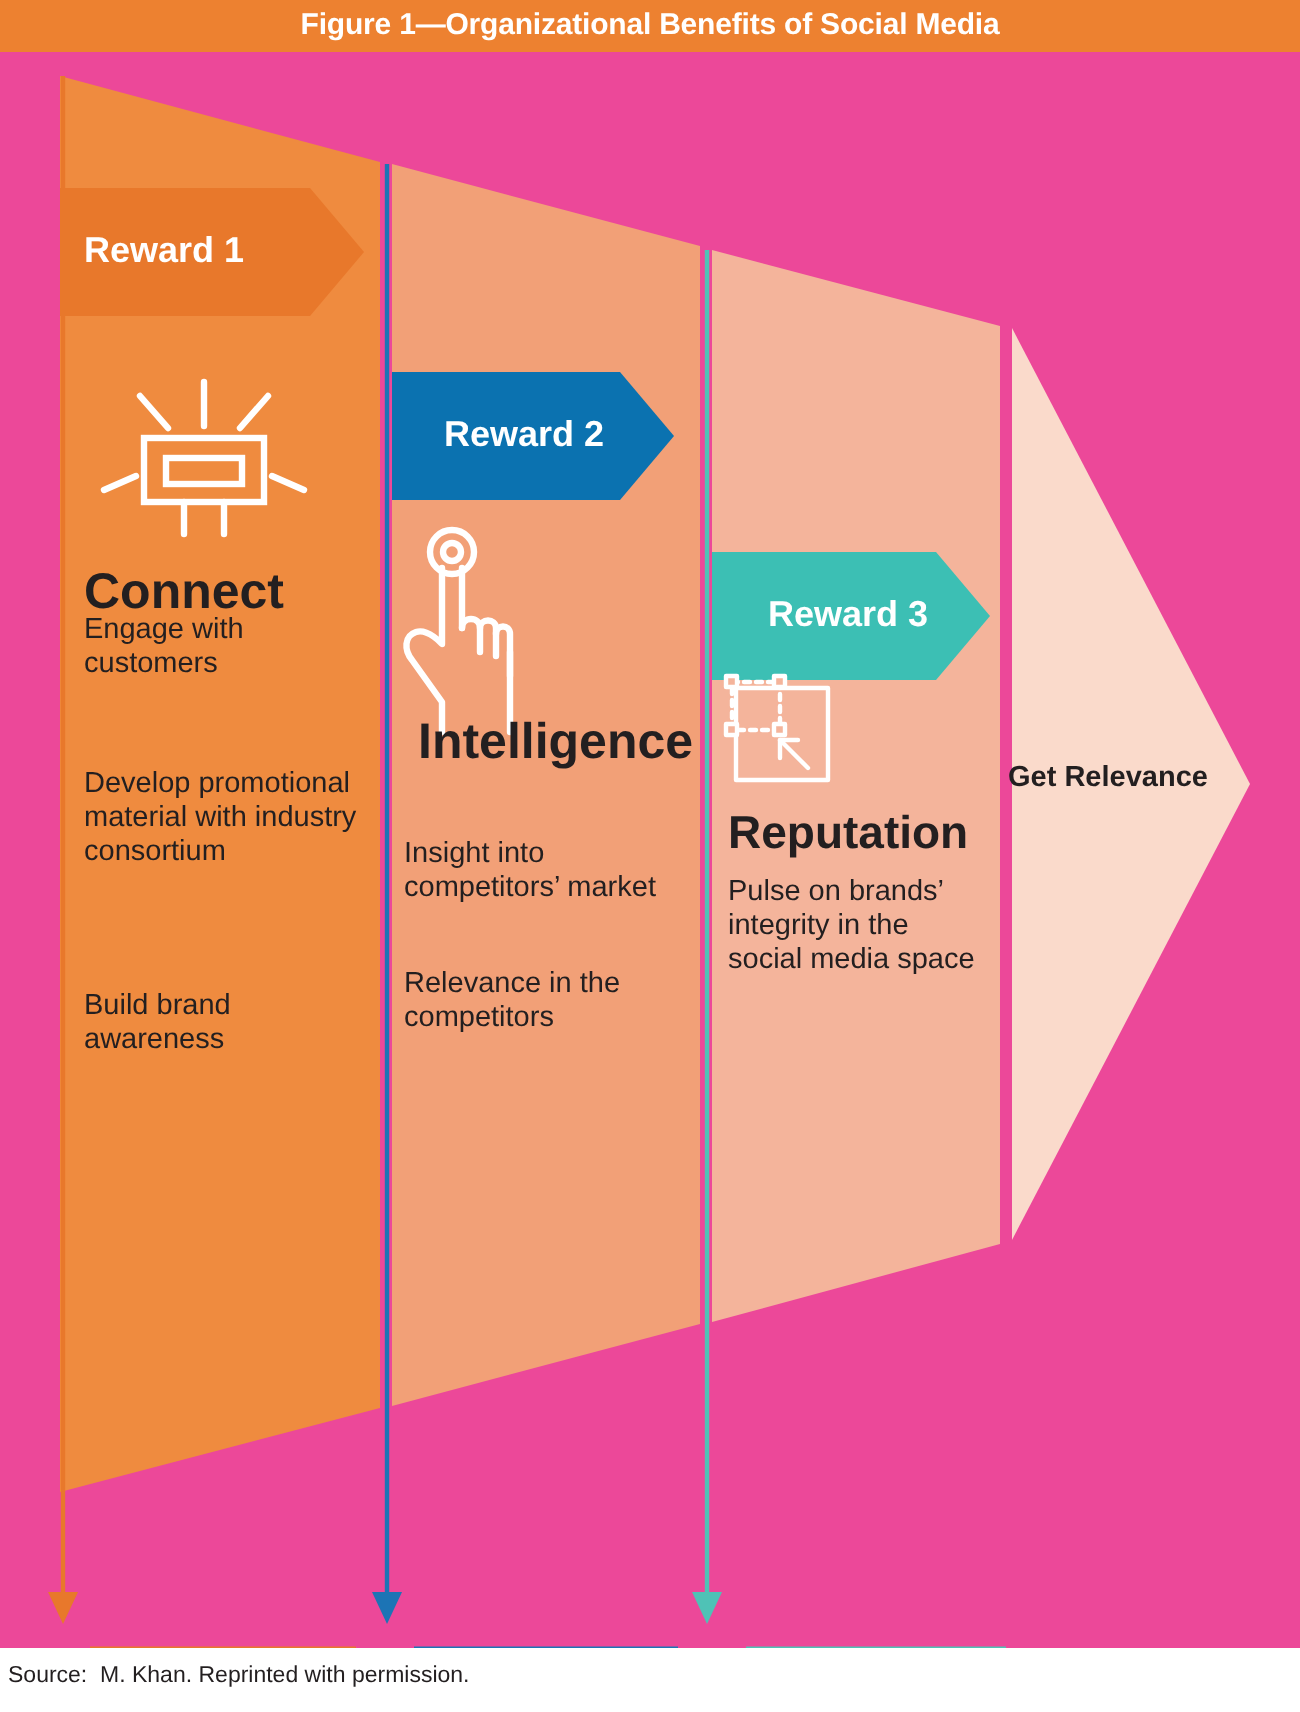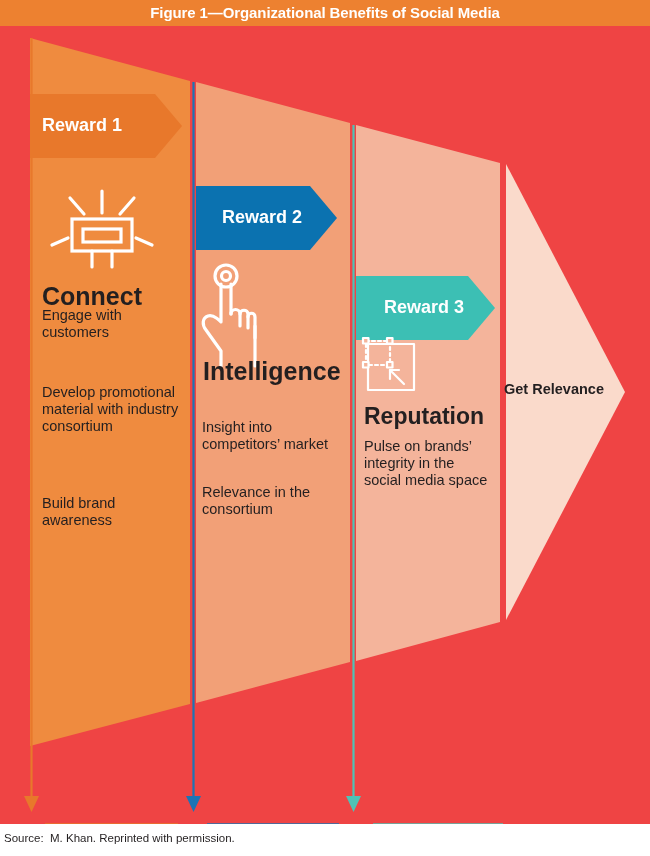--- a/index.html
+++ b/index.html
@@ -20,21 +20,21 @@
     position:absolute;left:0;top:0;width:650px;height:26px;
     line-height:26px;text-align:center;
     color:#ffffff;font-weight:bold;font-size:15px;
     letter-spacing:-0.1px;
     border-radius:13px;
   }
 
   
   .canvas{
     position:absolute;left:0;top:26px;width:650px;height:798px;
-    background:#ef4444;
+    background:#ec4899;
   }
 
   
   .art{position:absolute;left:0;top:0;width:650px;height:798px;}
 
   
   .ribbon-label{
     position:absolute;color:#ffffff;font-weight:bold;font-size:18px;
     white-space:nowrap;
   }
@@ -137,35 +137,35 @@
         <line x1="404" y1="358" x2="390" y2="344"></line>
         <polyline points="390,353 390,344 399,344"></polyline>
       </g>
     </svg>
 
     <div class="ribbon-label" style="left:42px;top:89px;">Reward 1</div>
     <div class="ribbon-label" style="left:222px;top:181px;">Reward 2</div>
     <div class="ribbon-label" style="left:384px;top:271px;">Reward 3</div>
 
     <div class="col-title" style="left:42px;top:256px;font-size:25px;text-align:right;">Connect</div>
-    <div class="col-title" style="left:203px;top:331px;font-size:25px;">Intelligence</div>
+    <div class="col-title" style="left:209px;top:331px;font-size:25px;">Intelligence</div>
     <div class="col-title" style="left:364px;top:377px;font-size:23px;">Reputation</div>
 
     <div class="bullet" style="left:42px;top:281px;white-space:pre-line;">Engage with
 customers</div>
     <div class="bullet" style="left:42px;top:358px;white-space:pre-line;">Develop promotional
 material with industry
 consortium</div>
     <div class="bullet" style="left:42px;top:469px;white-space:pre-line;">Build brand
 awareness</div>
 
     <div class="bullet" style="left:202px;top:393px;white-space:pre-line;">Insight into
 competitors’ market</div>
     <div class="bullet" style="left:202px;top:458px;white-space:pre-line;">Relevance in the
-consortium</div>
+competitors</div>
 
     <div class="bullet" style="left:364px;top:412px;white-space:pre-line;">Pulse on brands’
 integrity in the
 social media space</div>
 
     <div class="getrew" style="left:504px;top:355px;">Get Relevance</div>
 
   </div>
 
   <div class="source">Source:  M. Khan. Reprinted with permission.</div>

